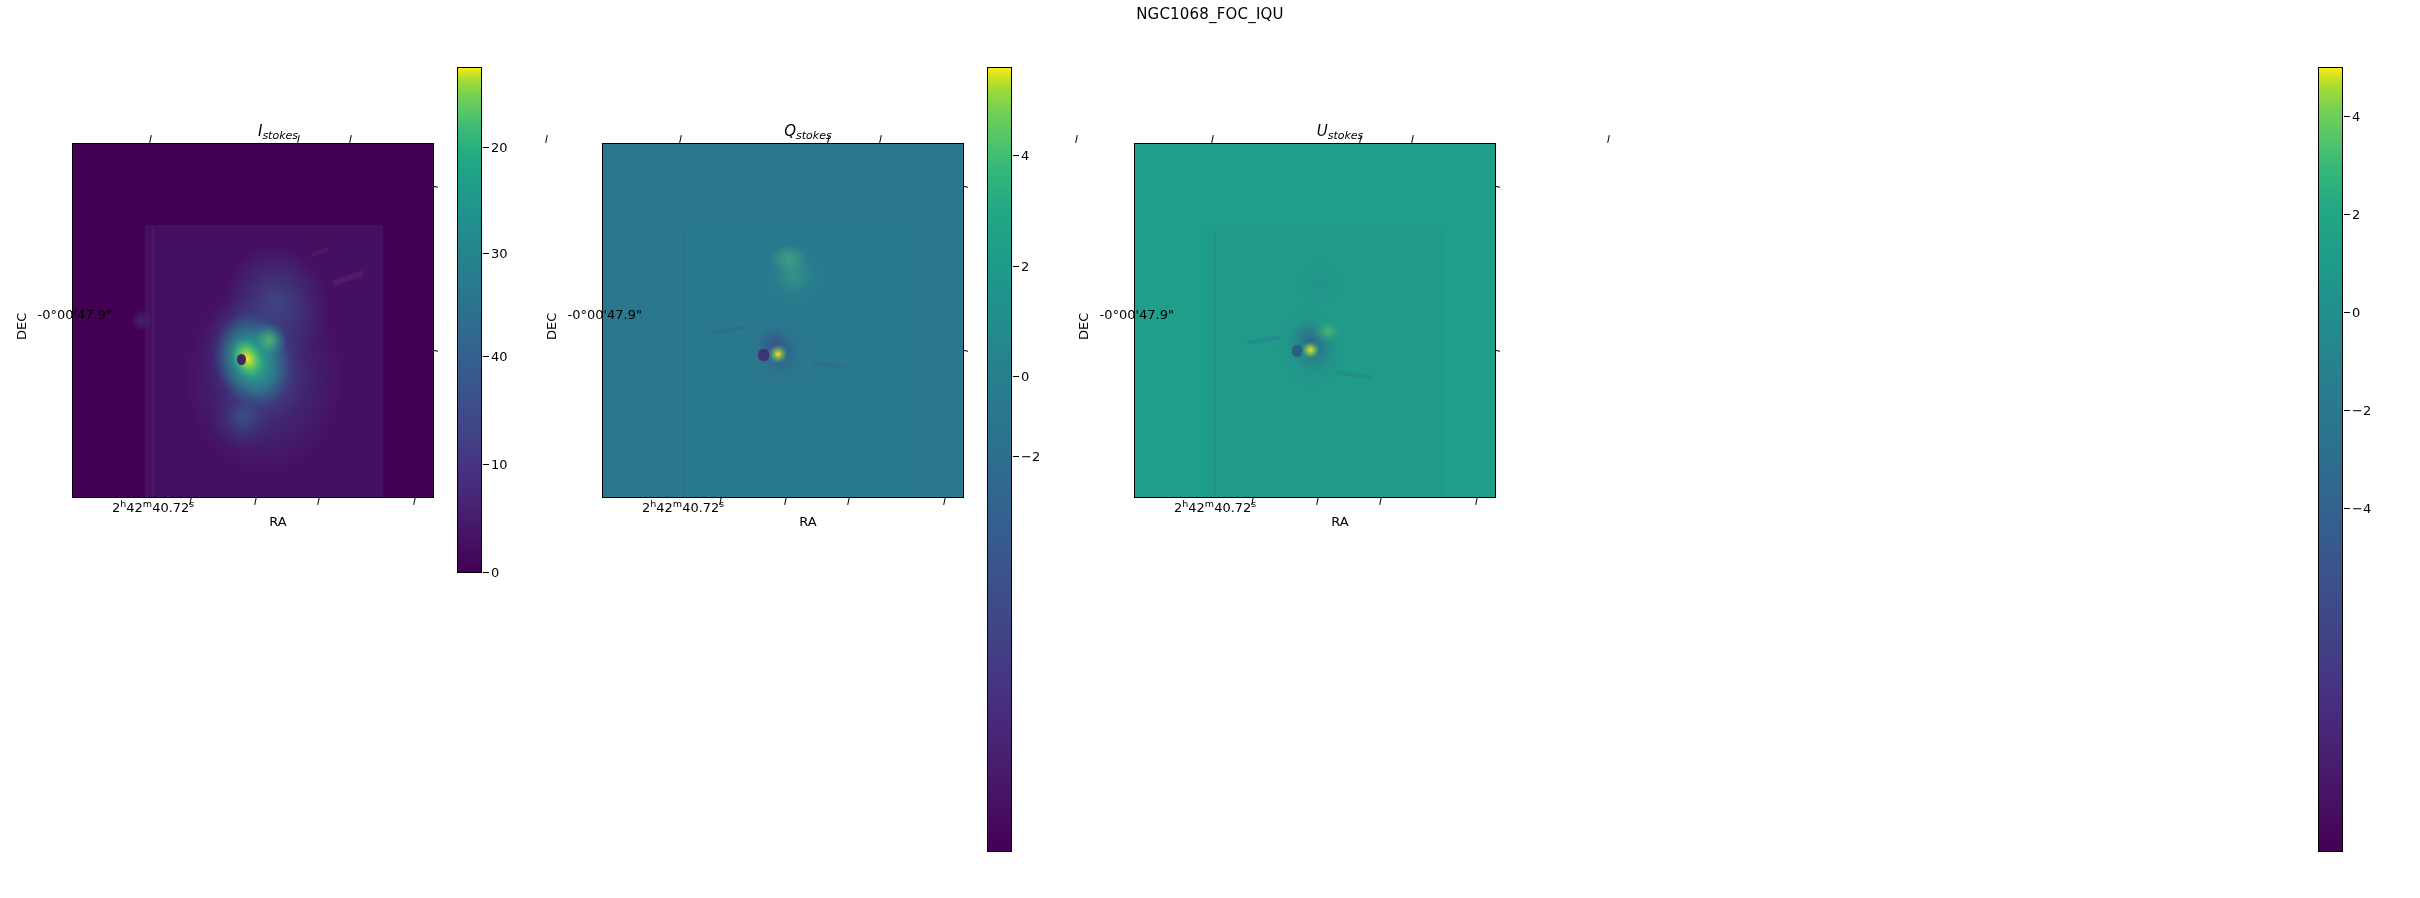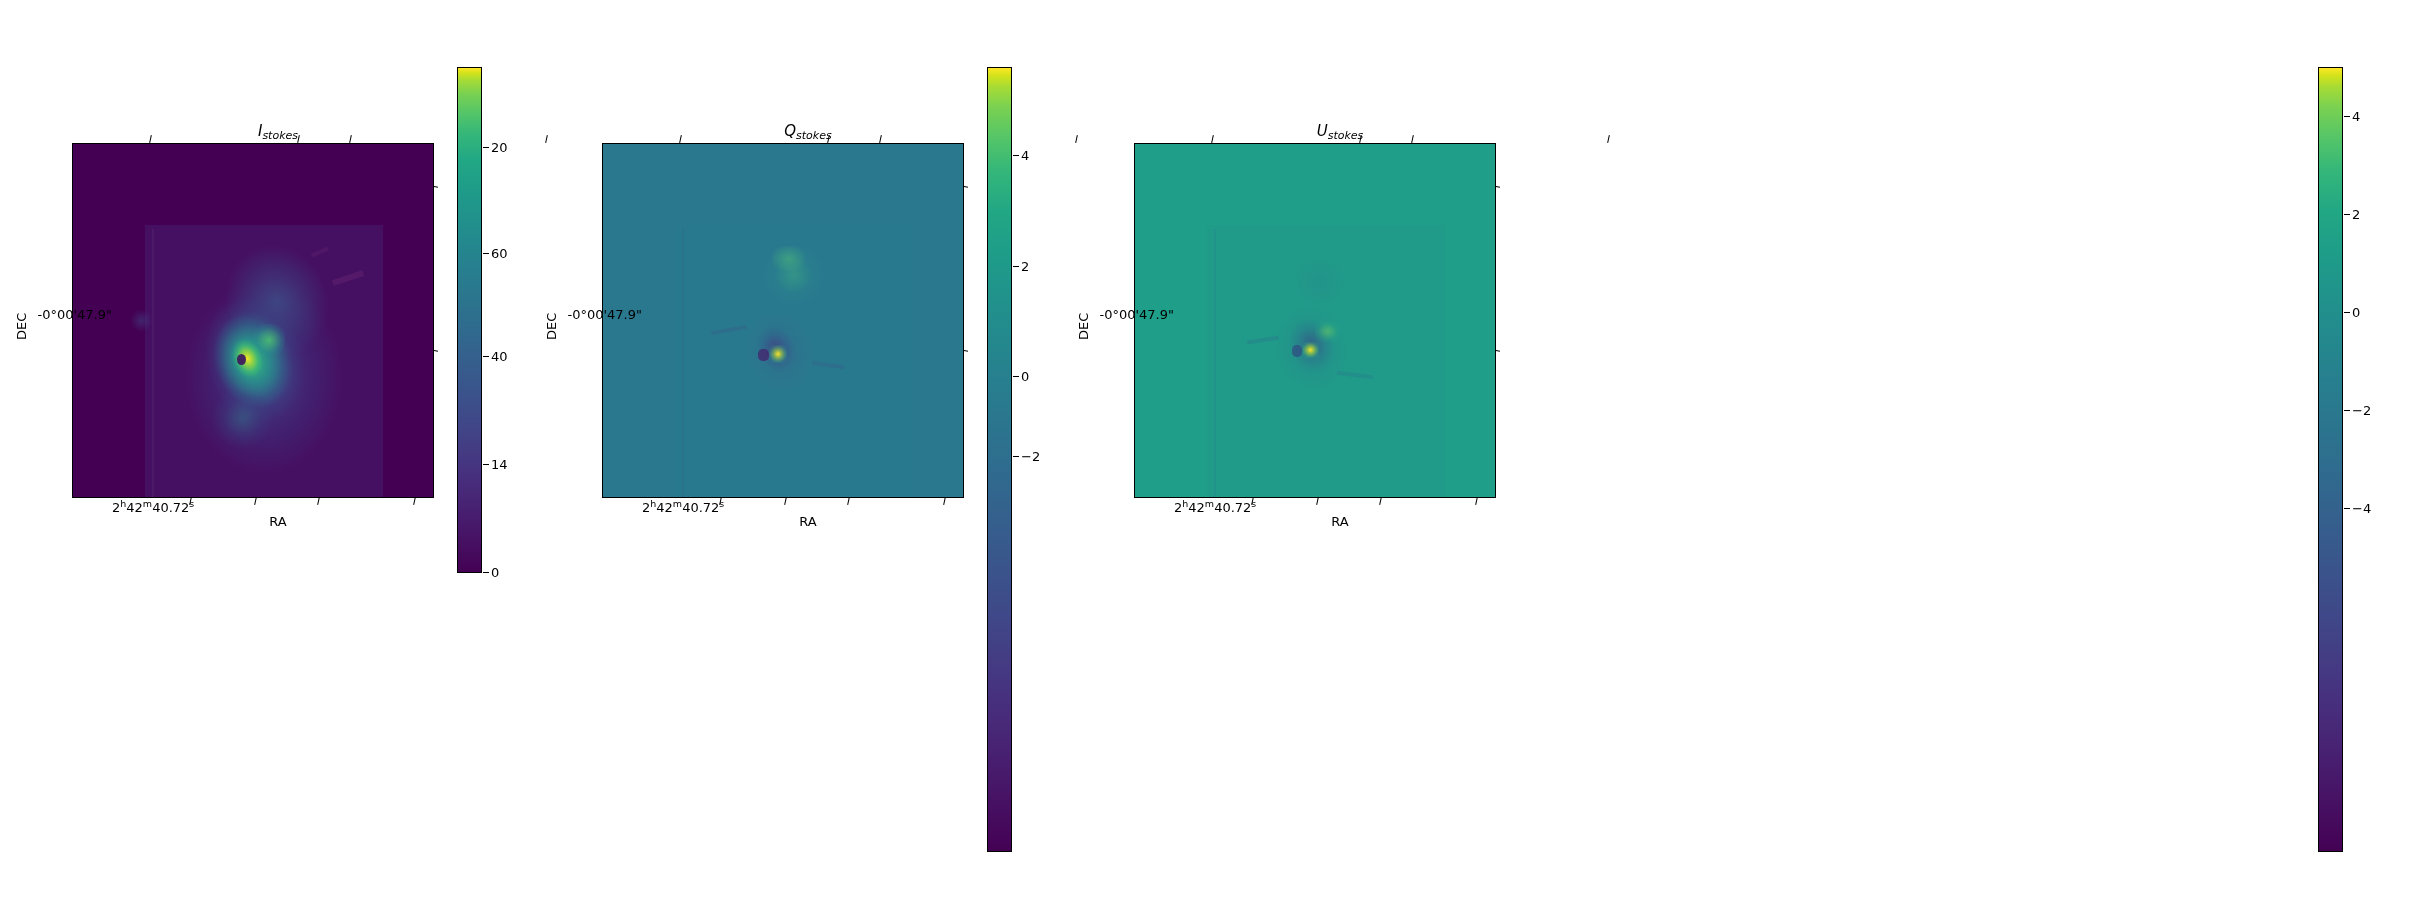--- a/index.html
+++ b/index.html
@@ -55,20 +55,21 @@
       #2a788e 56%, #25848e 63%, #21918c 70%, #1e9c89 76%,
       #22a884 82%, #35b779 87%, #54c568 91%, #7ad151 95%,
       #a5db36 97.5%, #d2e21b 99%, #fde725 100%);
   }
 </style>
 </head>
 <body>
 
 <div class="figure">
 
+  <div class="fig-title">NGC1068_FOC_IQU</div>
 
   <div class="panel" style="left:0;width:800px;">
 
     <div class="panel-title" style="top:122px;left:-282px;width:1120px;"><span>I</span><span class="sub">stokes</span></div>
 
     <div class="tickmark" style="left:150px;top:135px;width:1.3px;height:8px;transform:rotate(12deg);"></div>
     <div class="tickmark" style="left:298px;top:135px;width:1.3px;height:8px;transform:rotate(12deg);"></div>
     <div class="tickmark" style="left:350px;top:135px;width:1.3px;height:8px;transform:rotate(12deg);"></div>
     <div class="tickmark" style="left:546px;top:135px;width:1.3px;height:8px;transform:rotate(12deg);"></div>
 
@@ -126,25 +127,25 @@
     <div class="ytick-label" style="left:22px;top:307px;width:90px;">-0°00'47.9"</div>
     <div class="ylabel" style="left:14px;top:340px;">DEC</div>
 
     <div class="xtick-label" style="left:112px;top:498px;">2<span class="sup">h</span>42<span class="sup">m</span>40.72<span class="sup">s</span></div>
     <div class="xlabel" style="top:514px;left:-282px;width:1120px;">RA</div>
 
     <div class="cbar viridis" style="left:457px;top:67px;width:25px;height:506px;"></div>
     <div class="cbar-tick" style="left:483px;top:572px;"></div>
     <div class="cbar-tick-label" style="left:491px;top:565px;">0</div>
     <div class="cbar-tick" style="left:483px;top:464px;"></div>
-    <div class="cbar-tick-label" style="left:491px;top:457px;">14</div>
+    <div class="cbar-tick-label" style="left:491px;top:457px;">10</div>
     <div class="cbar-tick" style="left:483px;top:356px;"></div>
     <div class="cbar-tick-label" style="left:491px;top:349px;">40</div>
     <div class="cbar-tick" style="left:483px;top:253px;"></div>
-    <div class="cbar-tick-label" style="left:491px;top:246px;">60</div>
+    <div class="cbar-tick-label" style="left:491px;top:246px;">30</div>
     <div class="cbar-tick" style="left:483px;top:147px;"></div>
     <div class="cbar-tick-label" style="left:491px;top:140px;">20</div>
   </div>
 
   <div class="panel" style="left:530px;width:800px;">
 
     <div class="panel-title" style="top:122px;left:-282px;width:1120px;"><span>Q</span><span class="sub">stokes</span></div>
 
     <div class="tickmark" style="left:150px;top:135px;width:1.3px;height:8px;transform:rotate(12deg);"></div>
     <div class="tickmark" style="left:298px;top:135px;width:1.3px;height:8px;transform:rotate(12deg);"></div>

